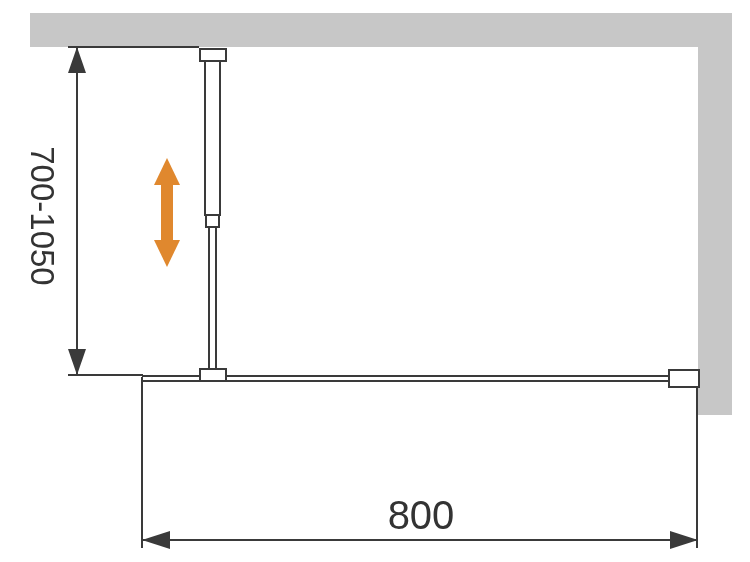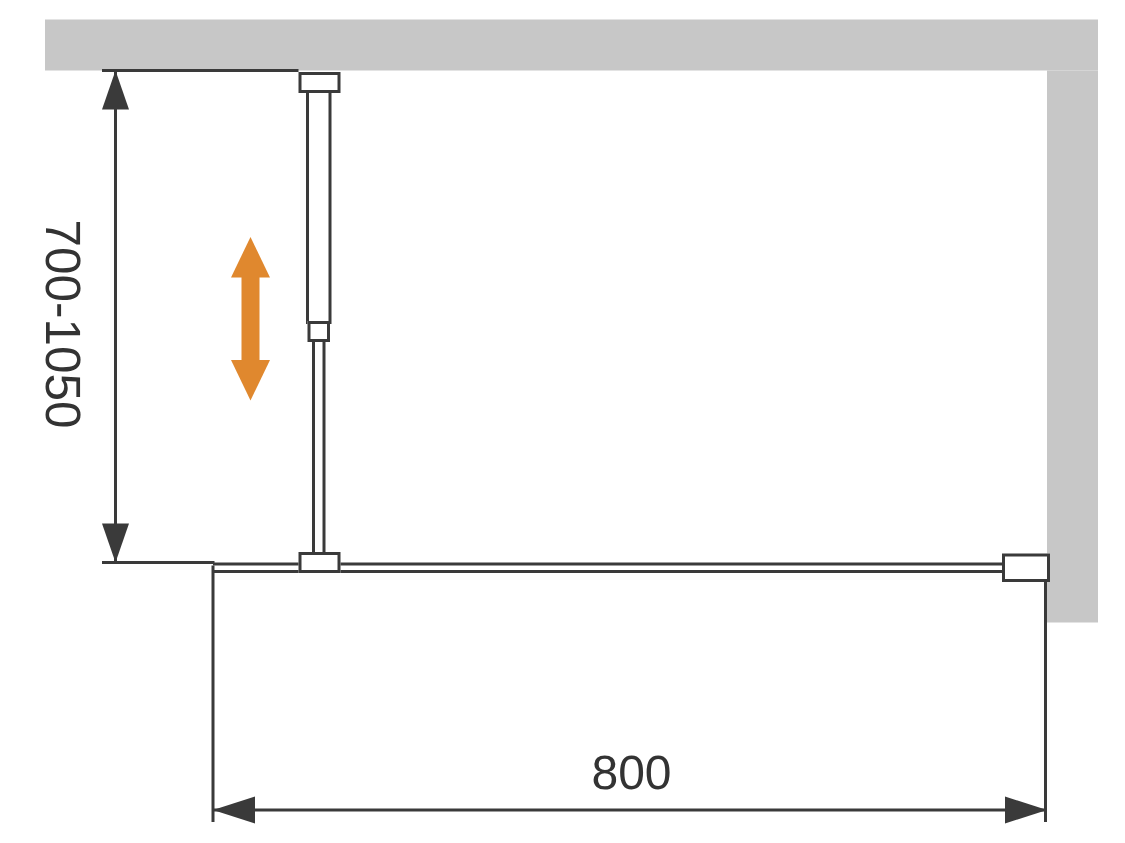--- a/index.html
+++ b/index.html
@@ -73,21 +73,21 @@
   .ext-right{left:696px;top:388px;width:2px;height:160px;z-index:3;}
   .dim-h{left:142px;top:539px;width:556px;height:2px;}
   .arrow-left{left:142px;top:531px;width:0;height:0;
     border-top:9px solid transparent;border-bottom:9px solid transparent;
     border-right:28px solid var(--line,#3a3a3a);}
   .arrow-right{left:670px;top:531px;width:0;height:0;
     border-top:9px solid transparent;border-bottom:9px solid transparent;
     border-left:28px solid var(--line,#3a3a3a);}
   .label-h{
     left:421px;top:515px;transform:translate(-50%,-50%);
-    font-size:32px;color:var(--text,#333);white-space:nowrap;line-height:1;
+    font-size:40px;color:var(--text,#333);white-space:nowrap;line-height:1;
   }
 </style>
 </head>
 <body>
 
 <div class="canvas">
 
   <div class="abs wall wall-top"></div>
   <div class="abs wall wall-right"></div>
 

